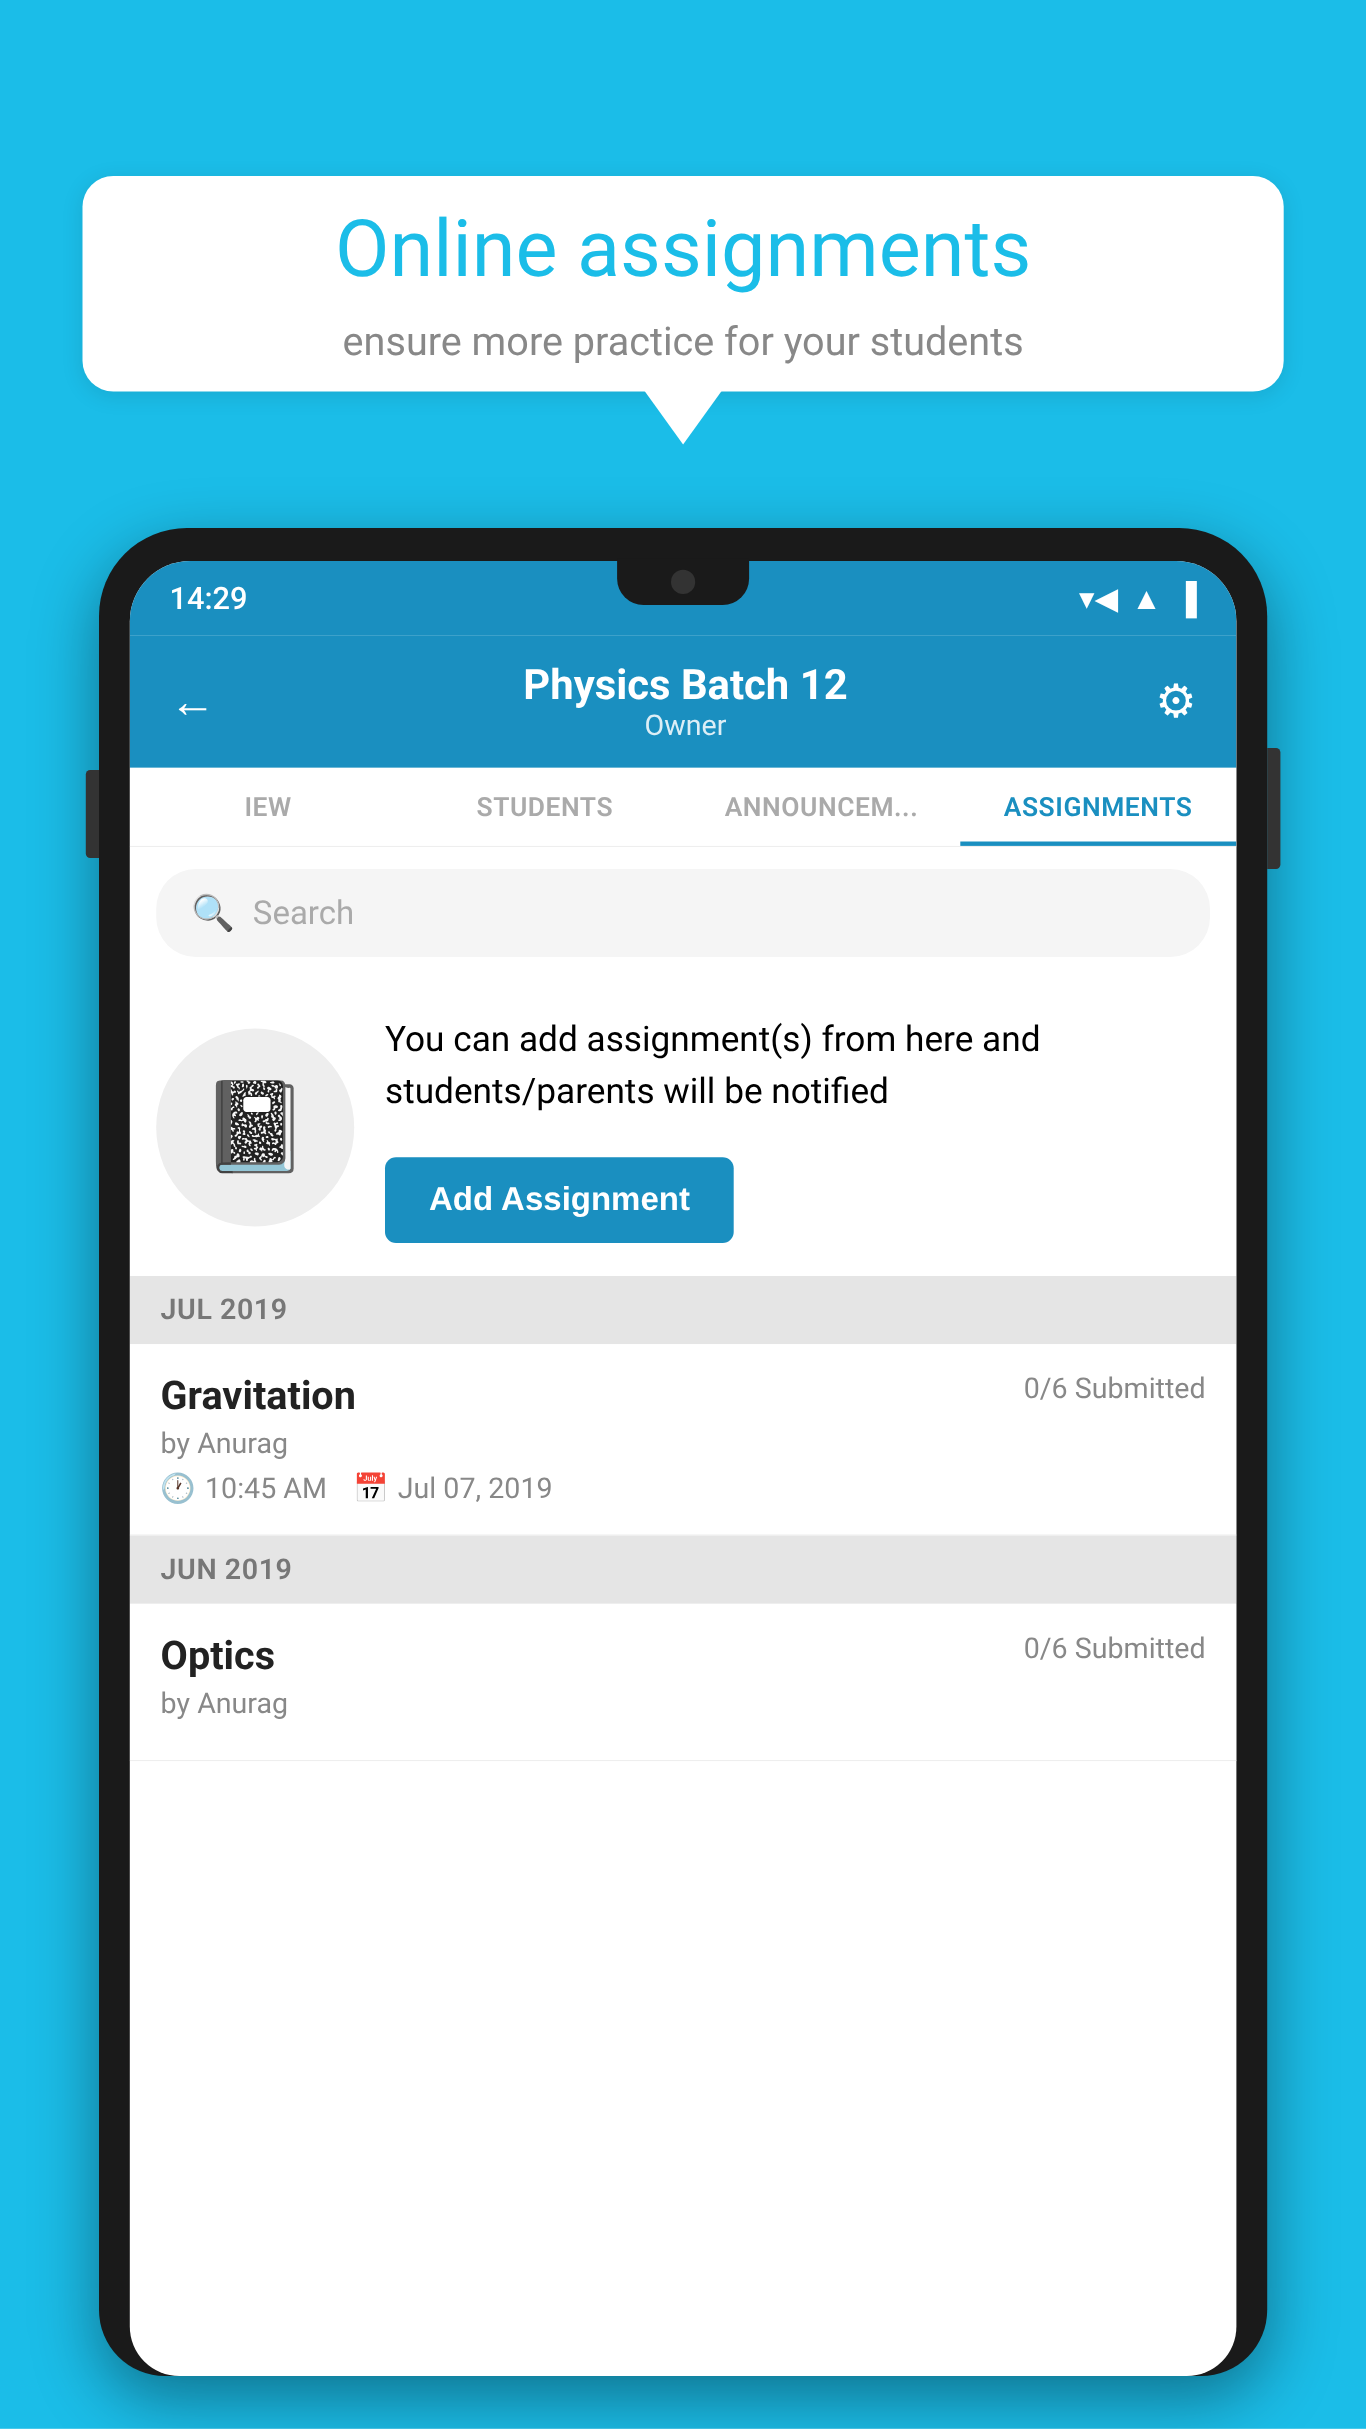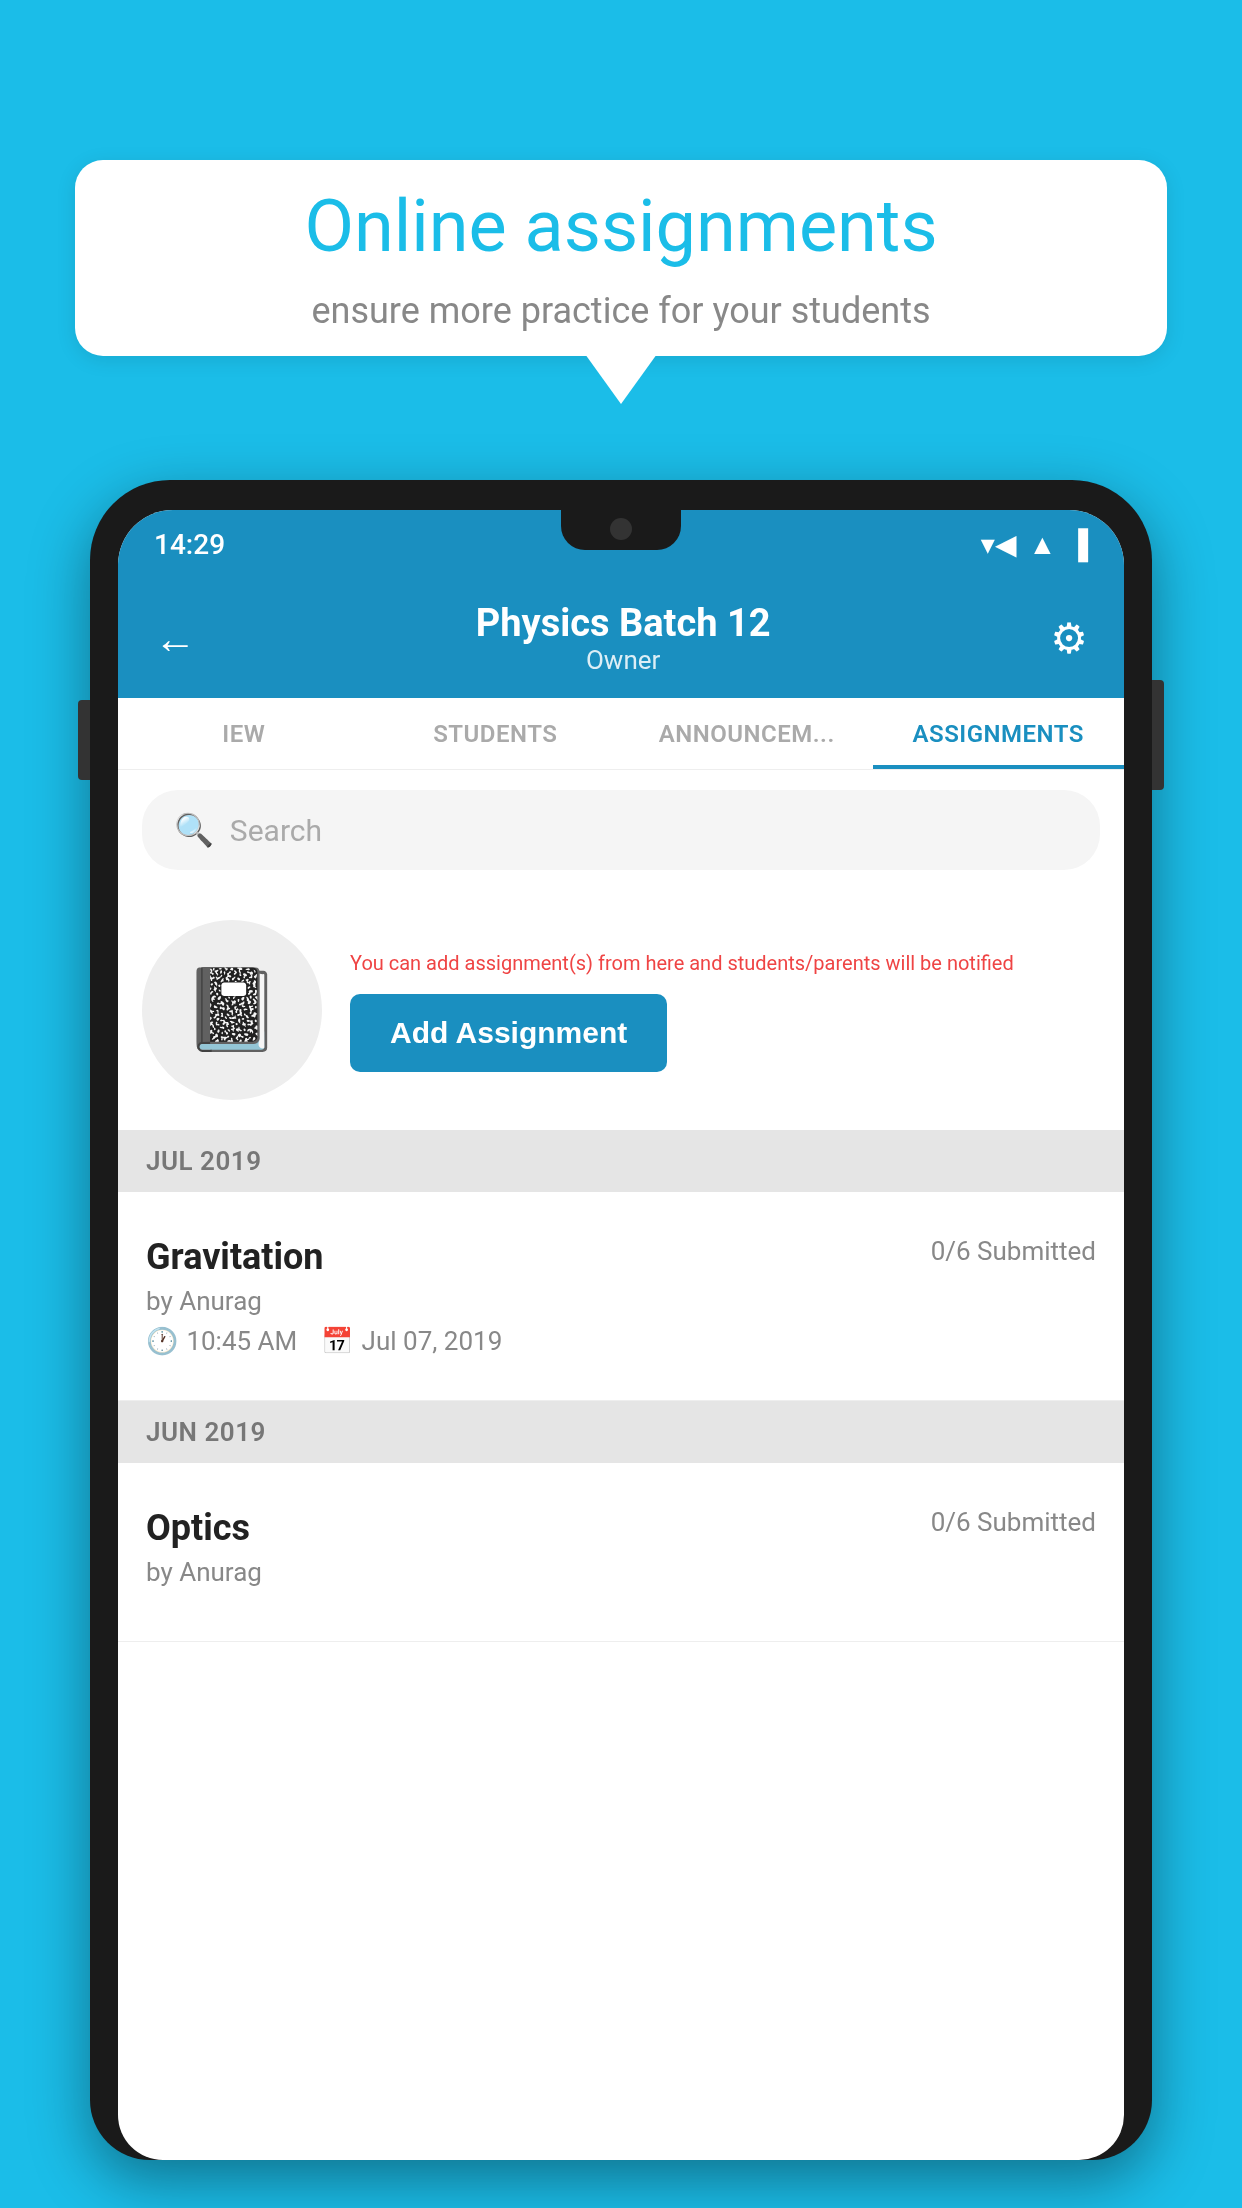--- a/index.html
+++ b/index.html
@@ -278,24 +278,24 @@
 
     .notebook-icon {
       font-size: 80px;
     }
 
     .info-content {
       flex: 1;
     }
 
     .info-text {
-      font-size: 20px;
-      color: #ef4444;
+      font-size: 32px;
+      color: #000000;
       line-height: 1.5;
-      margin-bottom: 16px;
+      margin-bottom: 36px;
     }
 
     .add-btn {
       background: #1a8fc0;
       color: white;
       border: none;
       border-radius: 10px;
       padding: 22px 40px;
       font-size: 30px;
       font-weight: 600;
@@ -308,21 +308,21 @@
       padding: 16px 28px;
       font-size: 26px;
       font-weight: 600;
       color: #777;
       letter-spacing: 0.5px;
     }
 
     
     .assignment-item {
       background: white;
-      padding: 44px 28px;
+      padding: 26px 28px;
       border-bottom: 1px solid #eee;
     }
 
     .assignment-top {
       display: flex;
       justify-content: space-between;
       align-items: flex-start;
       margin-bottom: 8px;
     }
 

